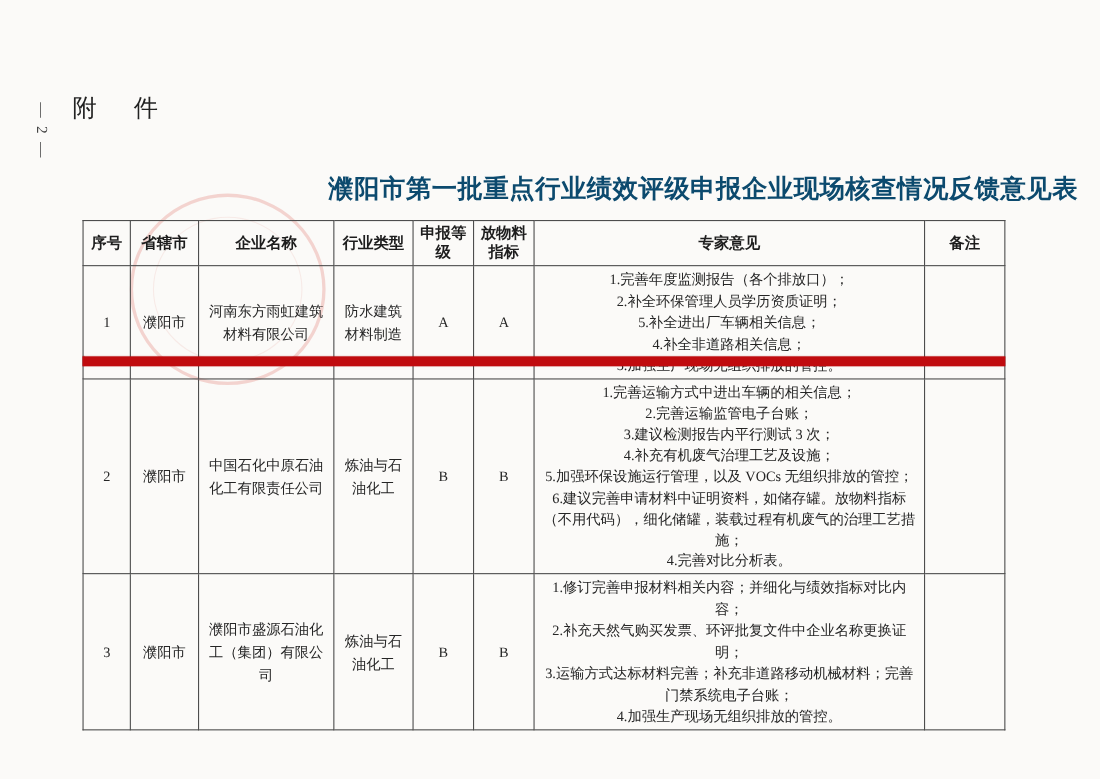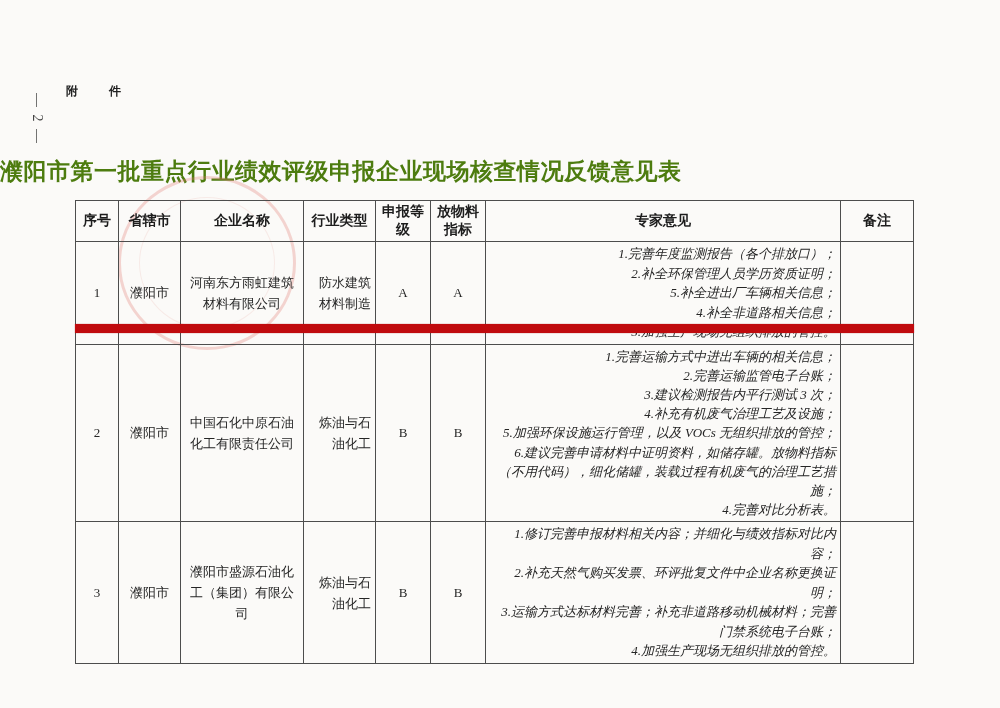--- a/index.html
+++ b/index.html
@@ -5,53 +5,53 @@
   html,body{margin:0;padding:0;}
   body{
     width:1000px;height:708px;position:relative;overflow:hidden;
     background:#fbfaf8;
     font-family:"Liberation Serif","DejaVu Serif",serif;
     color:#2d2d2d;
   }
   .page{position:absolute;inset:0;}
   .attach-label{
     position:absolute;left:66px;top:83px;
-    font-size:12px;font-weight:bold;letter-spacing:14px;color:#222;
+    font-size:22px;font-weight:normal;letter-spacing:14px;color:#222;
   }
   .page-num{
     position:absolute;left:22px;top:84px;width:30px;height:70px;
     display:flex;align-items:center;justify-content:center;
   }
   .page-num span{
     display:inline-block;transform:rotate(90deg);
     font-size:14px;color:#444;letter-spacing:2px;white-space:nowrap;
   }
   .doc-title{
     position:absolute;left:0;top:156px;width:980px;
-    text-align:left;font-size:23px;font-weight:bold;color:#4d7c0f;
+    text-align:right;font-size:23px;font-weight:bold;color:#0c4a6e;
     letter-spacing:0.5px;
   }
   table.main{
     position:absolute;left:75px;top:200px;width:838px;
     border-collapse:collapse;table-layout:fixed;
     font-size:13px;color:#252525;
   }
   table.main td,table.main th{
     border:1px solid #4d4d4d;
     padding:2px 4px;
     overflow:hidden;
   }
   table.main th{
     font-size:14px;font-weight:bold;text-align:center;
     height:30px;color:#1d1d1d;
   }
   td.c{text-align:center;vertical-align:middle;}
   td.name{vertical-align:middle;text-align:center;line-height:21px;padding-left:5px;}
-  td.ind{vertical-align:middle;text-align:right;line-height:21px;padding-left:5px;}
-  td.ops{vertical-align:top;text-align:right;padding:3px 5px;font-style:italic;}
+  td.ind{vertical-align:middle;text-align:center;line-height:21px;padding-left:5px;}
+  td.ops{vertical-align:top;text-align:center;padding:3px 5px;}
   td.ops .op-line{line-height:19.5px;}
   tr.r1{height:96px;}
   tr.r2{height:160px;}
   tr.r3{height:103px;}
   tr.r2 td.ops .op-line{line-height:19.2px;}
   .red-line{
     position:absolute;left:75px;top:324px;width:839px;height:9px;
     background:#c00b0e;box-shadow:0 0 1px rgba(150,0,0,.6);
   }
   .stamp-circle{

